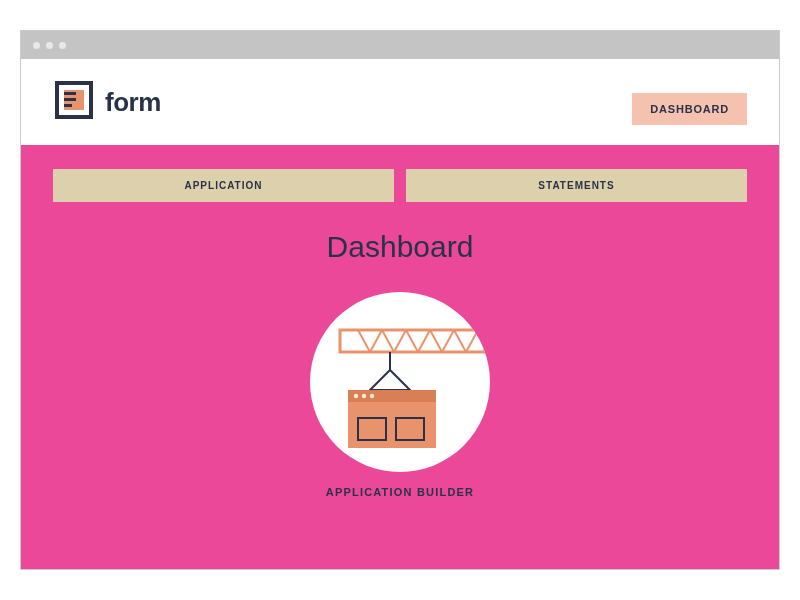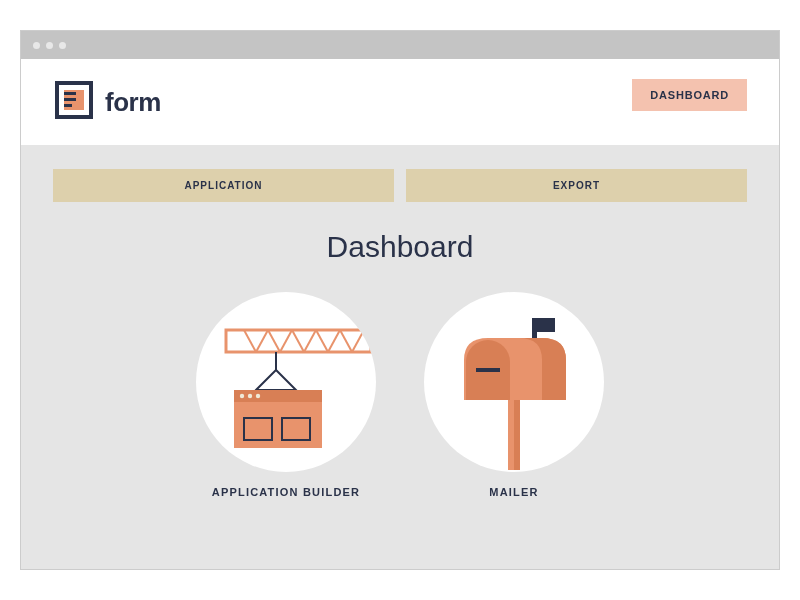--- a/index.html
+++ b/index.html
@@ -18,40 +18,40 @@
     }
     .titlebar {
       height: 28px;
       background: #c4c4c4;
       display: flex; align-items: center; padding-left: 12px;
       gap: 6px;
     }
     .dot { width: 7px; height: 7px; border-radius: 50%; background: #e8e8e8; }
     .header {
       background: #fff;
-      display: flex; align-items: flex-start; justify-content: space-between;
+      display: flex; align-items: flex-end; justify-content: space-between;
       padding: 20px 32px;
     }
     .logo-wrap { display: flex; align-items: center; gap: 10px; }
     .brand {
       font-size: 26px; font-weight: 700; color: #2a3249;
       letter-spacing: -0.5px;
     }
     .header-actions { display: flex; gap: 12px; }
     .btn-pink {
       background: #f4c2af;
       color: #2a3249;
       font-size: 11px; font-weight: 700;
       letter-spacing: 0.8px;
       padding: 10px 18px;
       border: none; cursor: pointer;
     }
     .main {
       flex: 1;
-      background: #e5e5e5;
+      background: #ec4899;
       padding: 24px 32px 0 32px;
       display: flex; flex-direction: column; align-items: center;
     }
     .tabs {
       display: flex; justify-content: space-between; width: 100%;
       gap: 12px; margin-bottom: 28px;
     }
     .tab {
       flex: 1;
       background: #ddd0ac;
@@ -106,21 +106,21 @@
       <span class="brand">form</span>
     </div>
     <div class="header-actions">
       <button class="btn-pink">DASHBOARD</button>
     </div>
   </div>
 
   <div class="main">
     <div class="tabs">
       <button class="tab">APPLICATION</button>
-      <button class="tab">EXPORT</button>
+      <button class="tab">STATEMENTS</button>
     </div>
 
     <h1 class="page-title">Dashboard</h1>
 
     <div class="tiles">
 
       <div class="tile">
         <div class="tile-circle">
           <span>
             <svg width="180" height="180" viewBox="0 0 180 180">
@@ -146,38 +146,16 @@
               <circle cx="54" cy="106" r="2.2" fill="#f0e9d7"></circle>
               <circle cx="62" cy="106" r="2.2" fill="#f0e9d7"></circle>
               <rect x="48" y="128" width="28" height="22" fill="none" stroke="#2a3249" stroke-width="2"></rect>
               <rect x="86" y="128" width="28" height="22" fill="none" stroke="#2a3249" stroke-width="2"></rect>
             </svg>
           </span>
         </div>
         <div class="tile-label">APPLICATION BUILDER</div>
       </div>
 
-      <div class="tile">
-        <div class="tile-circle">
-          <span>
-            <svg width="180" height="180" viewBox="0 0 180 180">
-
-              <rect x="108" y="28" width="5" height="46" fill="#2a3249"></rect>
-              <rect x="113" y="28" width="18" height="14" fill="#2a3249"></rect>
-
-              <path d="M 40 70 Q 40 48 64 48 L 118 48 Q 142 48 142 70 L 142 110 L 40 110 Z" fill="#e8936c"></path>
-              <path d="M 95 48 Q 118 48 118 70 L 118 110 L 142 110 L 142 70 Q 142 48 118 48 Z" fill="#d87f55"></path>
-
-              <ellipse cx="64" cy="72" rx="22" ry="22" fill="#d87f55"></ellipse>
-              <rect x="42" y="72" width="44" height="38" fill="#d87f55"></rect>
-              <rect x="52" y="78" width="24" height="4" fill="#2a3249"></rect>
-
-              <rect x="84" y="110" width="12" height="70" fill="#e8936c"></rect>
-              <rect x="90" y="110" width="6" height="70" fill="#d87f55"></rect>
-            </svg>
-          </span>
-        </div>
-        <div class="tile-label">MAILER</div>
-      </div>
 
     </div>
   </div>
 </div>
 
 </body></html>

